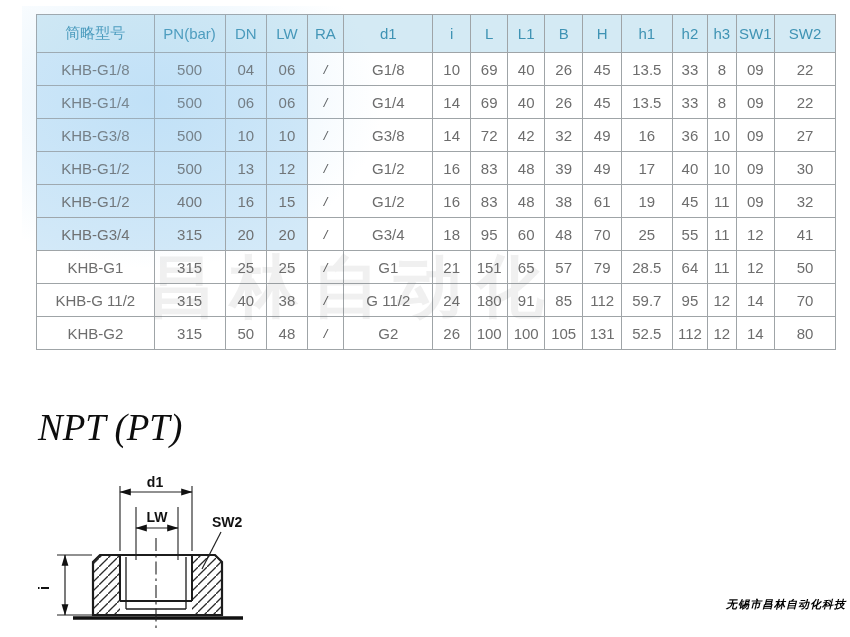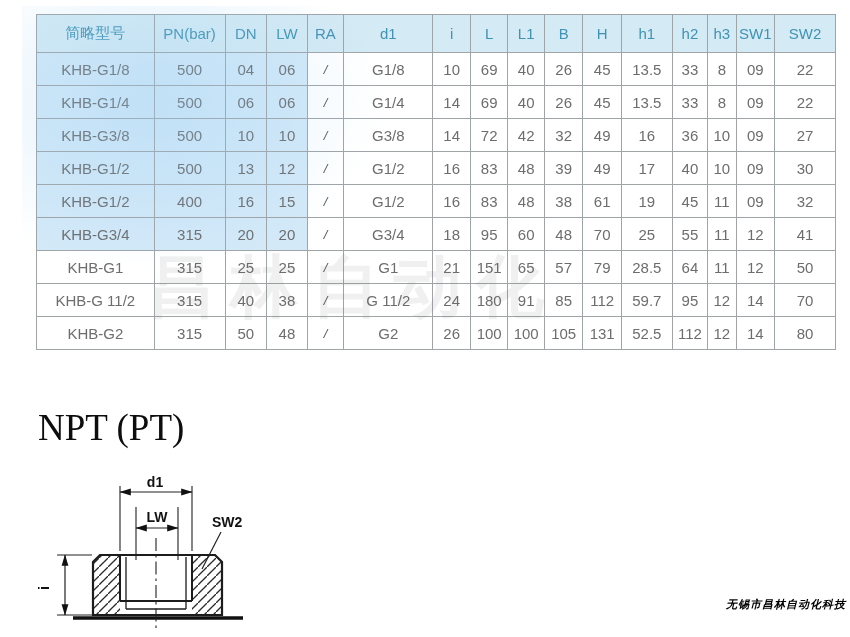--- a/index.html
+++ b/index.html
@@ -27,21 +27,21 @@
   
   .wm { position:absolute; pointer-events:none; line-height:1; user-select:none; }
   .wm-blue { left:-14px; top:-8px; width:370px; height:270px;
     background:radial-gradient(ellipse at 35% 35%, rgba(150,205,245,.30), rgba(150,205,245,0) 68%); }
   .wm-latin { left:95px; top:22px; font-family:"DejaVu Serif", serif; font-weight:bold;
     font-size:182px; letter-spacing:-6px; color:rgba(118,118,118,.17); }
   .wm-cn { left:112px; top:238px; font-weight:bold; font-size:68px;
     letter-spacing:14px; color:rgba(105,105,105,.10); }
   
   .npt { position:absolute; left:38px; top:406px; margin:0;
-    font-family:"Liberation Serif", serif; font-weight:400; font-size:37px; color:#0d0d0d; }
+    font-family:"Liberation Serif", serif; font-weight:400; font-size:37px; color:#0d0d0d;font-style:italic; }
   .diagram { position:absolute; left:35px; top:452px; width:230px; height:186px; }
   .diagram text { font-family:"Liberation Sans", sans-serif; font-weight:bold;
     font-size:14px; fill:#111; }
   .company { position:absolute; right:4px; top:597px; font-weight:bold;
     font-size:11px; color:#000; letter-spacing:1px;font-style:italic; }
 </style>
 </head>
 <body>
 
 <div class="page">

